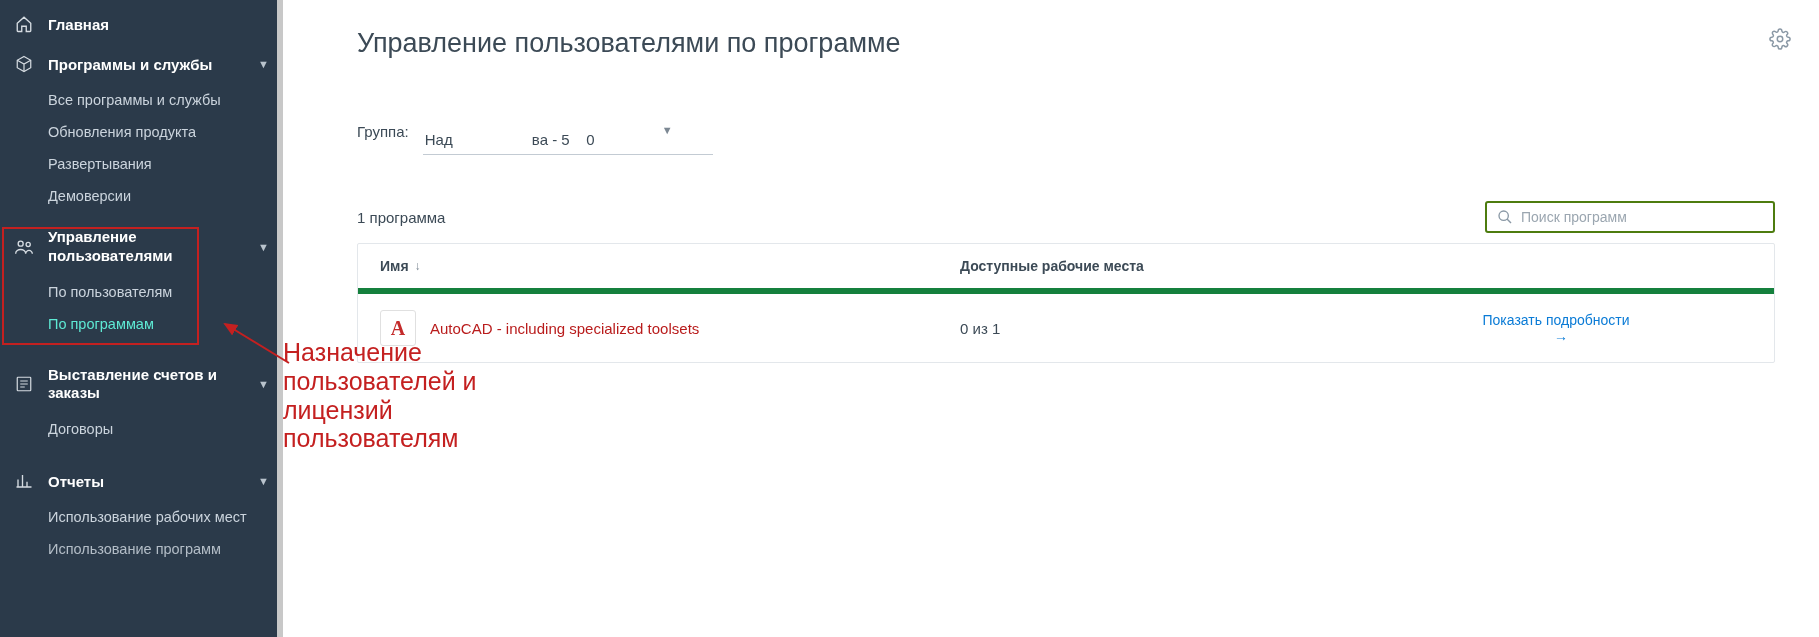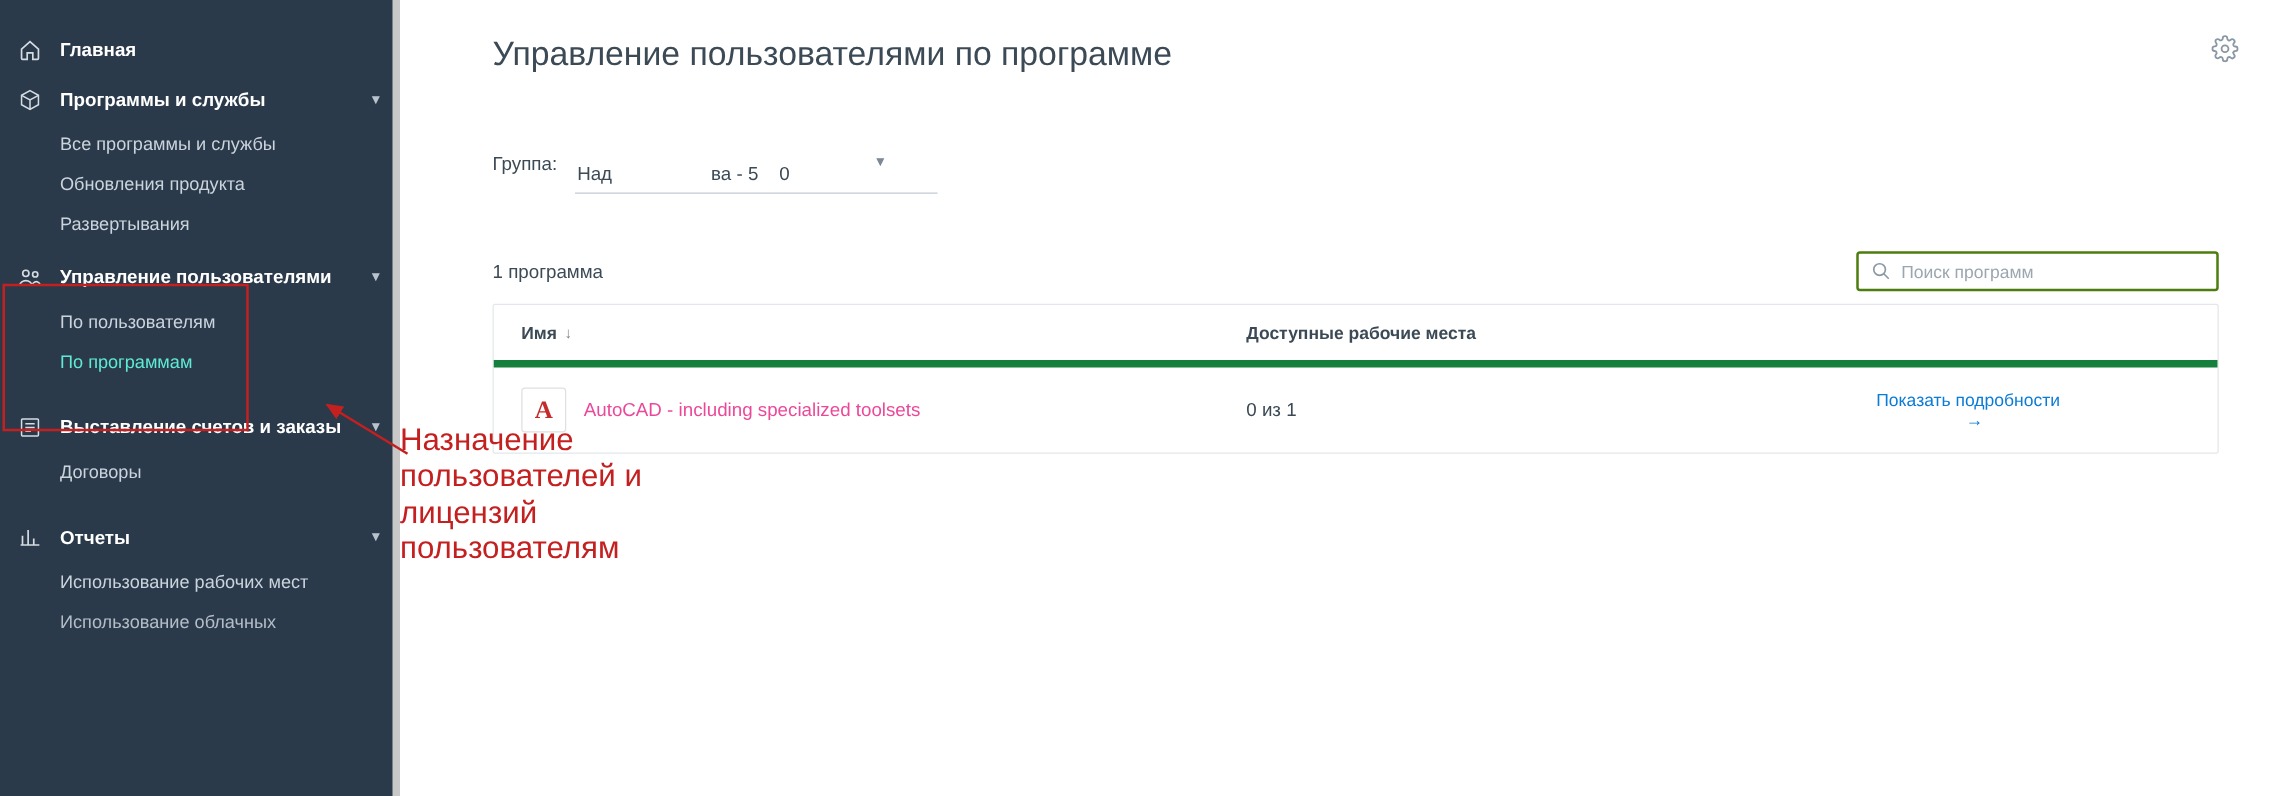--- a/index.html
+++ b/index.html
@@ -6,24 +6,24 @@
 body {
   font-family: -apple-system, BlinkMacSystemFont, "Segoe UI", Arial, sans-serif;
   background: #fff;
   display: flex;
   width: 1819px;
   height: 637px;
   overflow: hidden;
   color: #333;
 }
 .sidebar {
-  width: 320px;
+  width: 283px;
   background: #2b3a4a;
   color: #d6dce2;
-  padding-top: 20px;
+  padding-top: 4px;
   position: relative;
   flex-shrink: 0;
 }
 .sidebar::after {
   content: "";
   position: absolute;
   right: 0;
   top: 0;
   width: 6px;
   height: 100%;
@@ -160,21 +160,21 @@
   border-radius: 3px;
   margin-right: 14px;
   display: flex;
   align-items: center;
   justify-content: center;
   font-weight: 700;
   font-size: 20px;
   color: #c42b2b;
   font-family: Georgia, serif;
 }
-.prod-name { font-size: 15px; color: #ec4899; }
+.prod-name { font-size: 15px; color: #b91c1c; }
 .seats-val { font-size: 15px; color: #3c4a56; }
 .details-link {
   color: #0a7bd6;
   font-size: 14px;
   cursor: pointer;
   display: flex;
   align-items: center;
   justify-content: flex-end;
   flex-direction: column;
 }
@@ -216,20 +216,21 @@
           <path d="M12 2l9 5v10l-9 5-9-5V7z"></path>
           <path d="M3 7l9 5 9-5M12 12v10"></path>
         </svg>
     </span>
     <span>Программы и службы</span>
     <span class="chevron">▼</span>
   </div>
   <div class="sb-sub">Все программы и службы</div>
   <div class="sb-sub">Обновления продукта</div>
   <div class="sb-sub">Развертывания</div>
+  <div class="sb-sub">Демоверсии</div>
 
   <div class="sb-item bold" style="margin-top:6px;">
     <span class="icon">
       <svg width="20" height="18" viewBox="0 0 24 20" fill="none" stroke="#d6dce2" stroke-width="1.6">
           <circle cx="8" cy="6" r="3"></circle>
           <circle cx="17" cy="7" r="2.5"></circle>
           <path d="M2 18c0-3 3-5 6-5s6 2 6 5M14 18c0-2 2-4 4-4s4 2 4 4"></path>
         </svg>
     </span>
     <span style="line-height:1.25;">Управление пользователями</span>
@@ -253,21 +254,21 @@
   <div class="sb-item bold" style="margin-top:16px;">
     <span class="icon">
       <svg width="18" height="18" viewBox="0 0 24 24" fill="none" stroke="#d6dce2" stroke-width="1.8">
           <path d="M4 20V10M10 20V4M16 20v-7M22 20H2"></path>
         </svg>
     </span>
     <span>Отчеты</span>
     <span class="chevron">▼</span>
   </div>
   <div class="sb-sub">Использование рабочих мест</div>
-  <div class="sb-sub" style="opacity:.85;">Использование облачных</div>
+  <div class="sb-sub" style="opacity:.85;">Использование программ</div>
 
   <div class="highlight-box"></div>
 </div>
 
 <div class="main">
   <div class="gear-btn">
     <svg width="22" height="22" viewBox="0 0 24 24" fill="none" stroke="#8a98a5" stroke-width="1.6">
         <circle cx="12" cy="12" r="3"></circle>
         <path d="M19.4 15a1.7 1.7 0 0 0 .34 1.87l.06.06a2 2 0 1 1-2.83 2.83l-.06-.06a1.7 1.7 0 0 0-1.87-.34 1.7 1.7 0 0 0-1 1.56V21a2 2 0 1 1-4 0v-.09a1.7 1.7 0 0 0-1.11-1.56 1.7 1.7 0 0 0-1.87.34l-.06.06a2 2 0 1 1-2.83-2.83l.06-.06a1.7 1.7 0 0 0 .34-1.87 1.7 1.7 0 0 0-1.56-1H3a2 2 0 1 1 0-4h.09a1.7 1.7 0 0 0 1.56-1.11 1.7 1.7 0 0 0-.34-1.87l-.06-.06a2 2 0 1 1 2.83-2.83l.06.06a1.7 1.7 0 0 0 1.87.34H9a1.7 1.7 0 0 0 1-1.56V3a2 2 0 1 1 4 0v.09a1.7 1.7 0 0 0 1 1.56 1.7 1.7 0 0 0 1.87-.34l.06-.06a2 2 0 1 1 2.83 2.83l-.06.06a1.7 1.7 0 0 0-.34 1.87V9a1.7 1.7 0 0 0 1.56 1H21a2 2 0 1 1 0 4h-.09a1.7 1.7 0 0 0-1.56 1z"></path>
       </svg>

